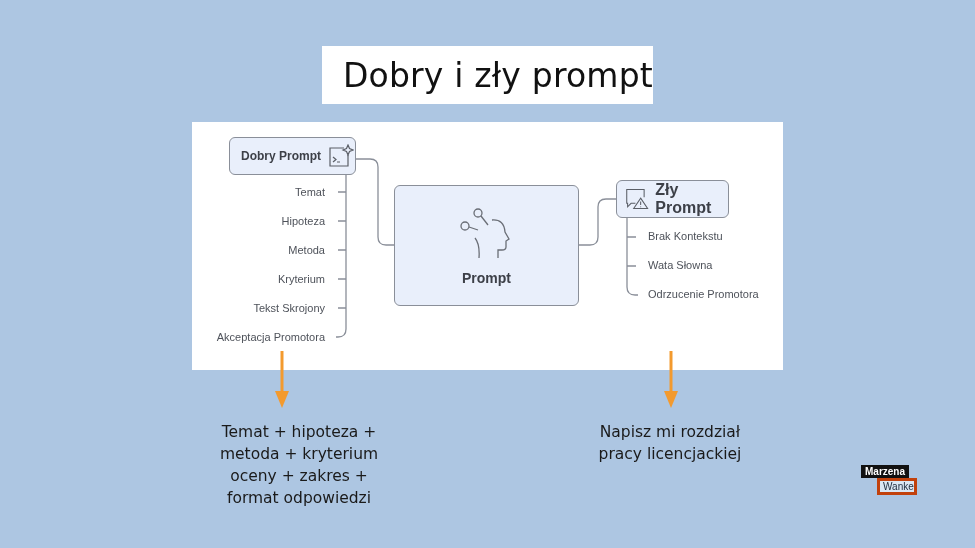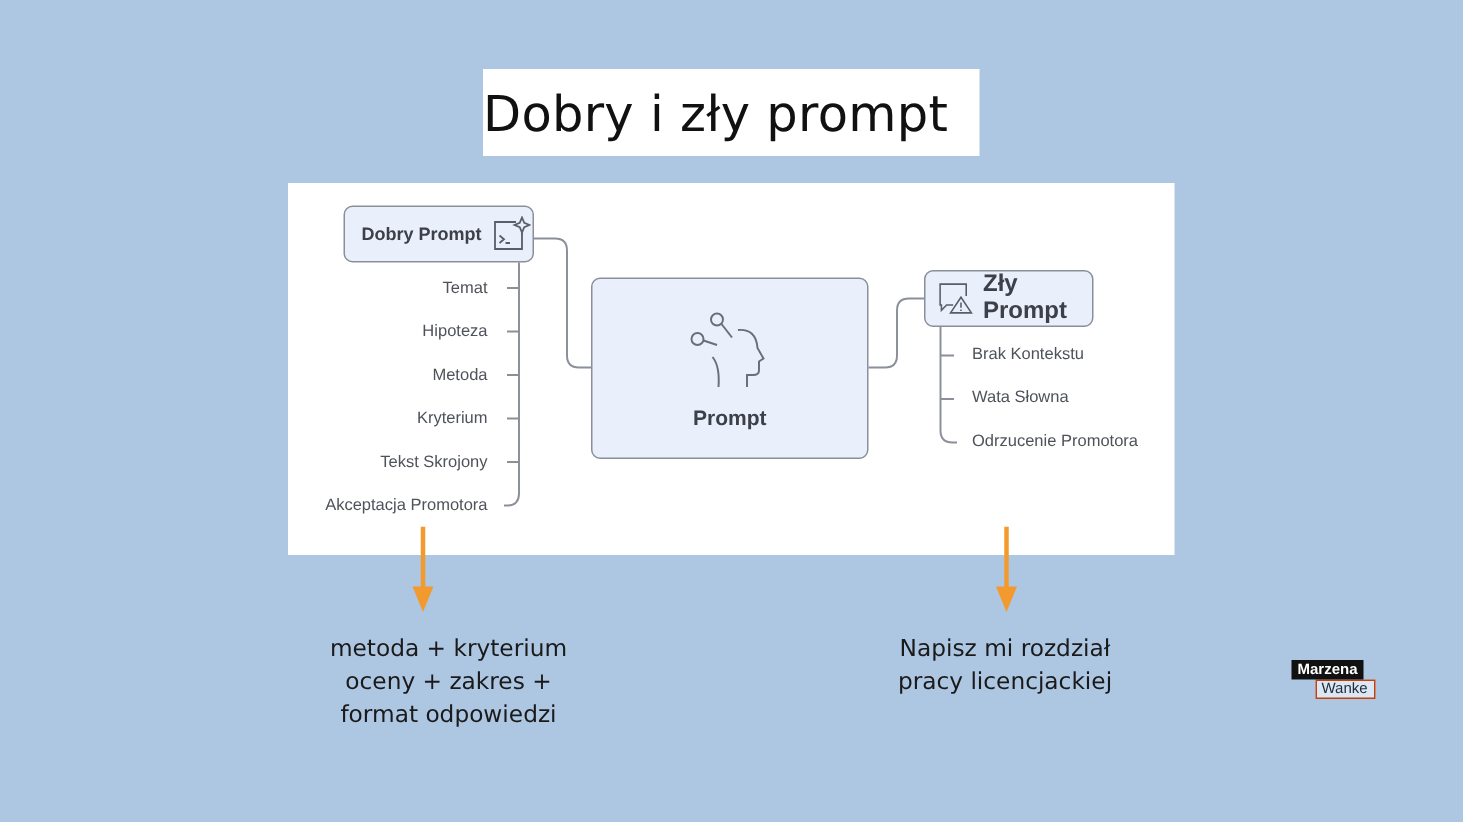--- a/index.html
+++ b/index.html
@@ -7,21 +7,21 @@
   body {
     background: #adc6e2;
     position: relative;
     font-family: "Liberation Sans", sans-serif;
   }
   .title-box {
     position: absolute;
     left: 322px; top: 46px;
     width: 331px; height: 58px;
     background: #ffffff;
-    display: flex; align-items: center; justify-content: flex-start;
+    display: flex; align-items: center; justify-content: flex-end;
   }
   .title-box span {
     font-family: "DejaVu Sans", sans-serif;
     font-size: 33px;
     color: #111111;
     letter-spacing: 0.2px;
   }
   .panel {
     position: absolute;
     left: 192px; top: 122px;
@@ -67,40 +67,40 @@
     position: absolute;
     font-family: "DejaVu Sans", sans-serif;
     font-size: 15.5px;
     line-height: 22px;
     color: #1a1a1a;
     text-align: center;
     white-space: nowrap;
   }
   .logo {
     position: absolute;
-    left: 861px; top: 436px;
+    left: 861px; top: 461px;
   }
   .logo .l1 {
     display: inline-block;
     background: #111;
     color: #fff;
     font-size: 10px;
     font-weight: bold;
     padding: 1px 4px;
   }
   .logo .l2 {
     display: block;
     margin-left: 16px;
     margin-top: -1px;
     width: 40px;
     background: #dbe7f3;
     color: #1d2b3c;
     font-size: 10px;
     padding: 0 3px;
-    border: 1px solid #c2410c;
+    border: 3px solid #c2410c;
   }
 </style>
 </head>
 <body>
 
 <div class="title-box">
   <span>Dobry i zły prompt</span>
 </div>
 
 <div class="panel">
@@ -168,20 +168,21 @@
 <svg class="arrow" style="left:273px; top:351px" width="18" height="58">
   <path d="M9 0 V42" stroke="#f39a2e" stroke-width="3"></path>
   <path d="M2 40 L16 40 L9 57 Z" fill="#f39a2e"></path>
 </svg>
 <svg class="arrow" style="left:662px; top:351px" width="18" height="58">
   <path d="M9 0 V42" stroke="#f39a2e" stroke-width="3"></path>
   <path d="M2 40 L16 40 L9 57 Z" fill="#f39a2e"></path>
 </svg>
 
 <div class="caption" style="left:196px; top:421px; width:206px">
+  <div>Temat + hipoteza +</div>
   <div>metoda + kryterium</div>
   <div>oceny + zakres +</div>
   <div>format odpowiedzi</div>
 </div>
 
 <div class="caption" style="left:572px; top:421px; width:196px">
   <div>Napisz mi rozdział</div>
   <div>pracy licencjackiej</div>
 </div>
 

